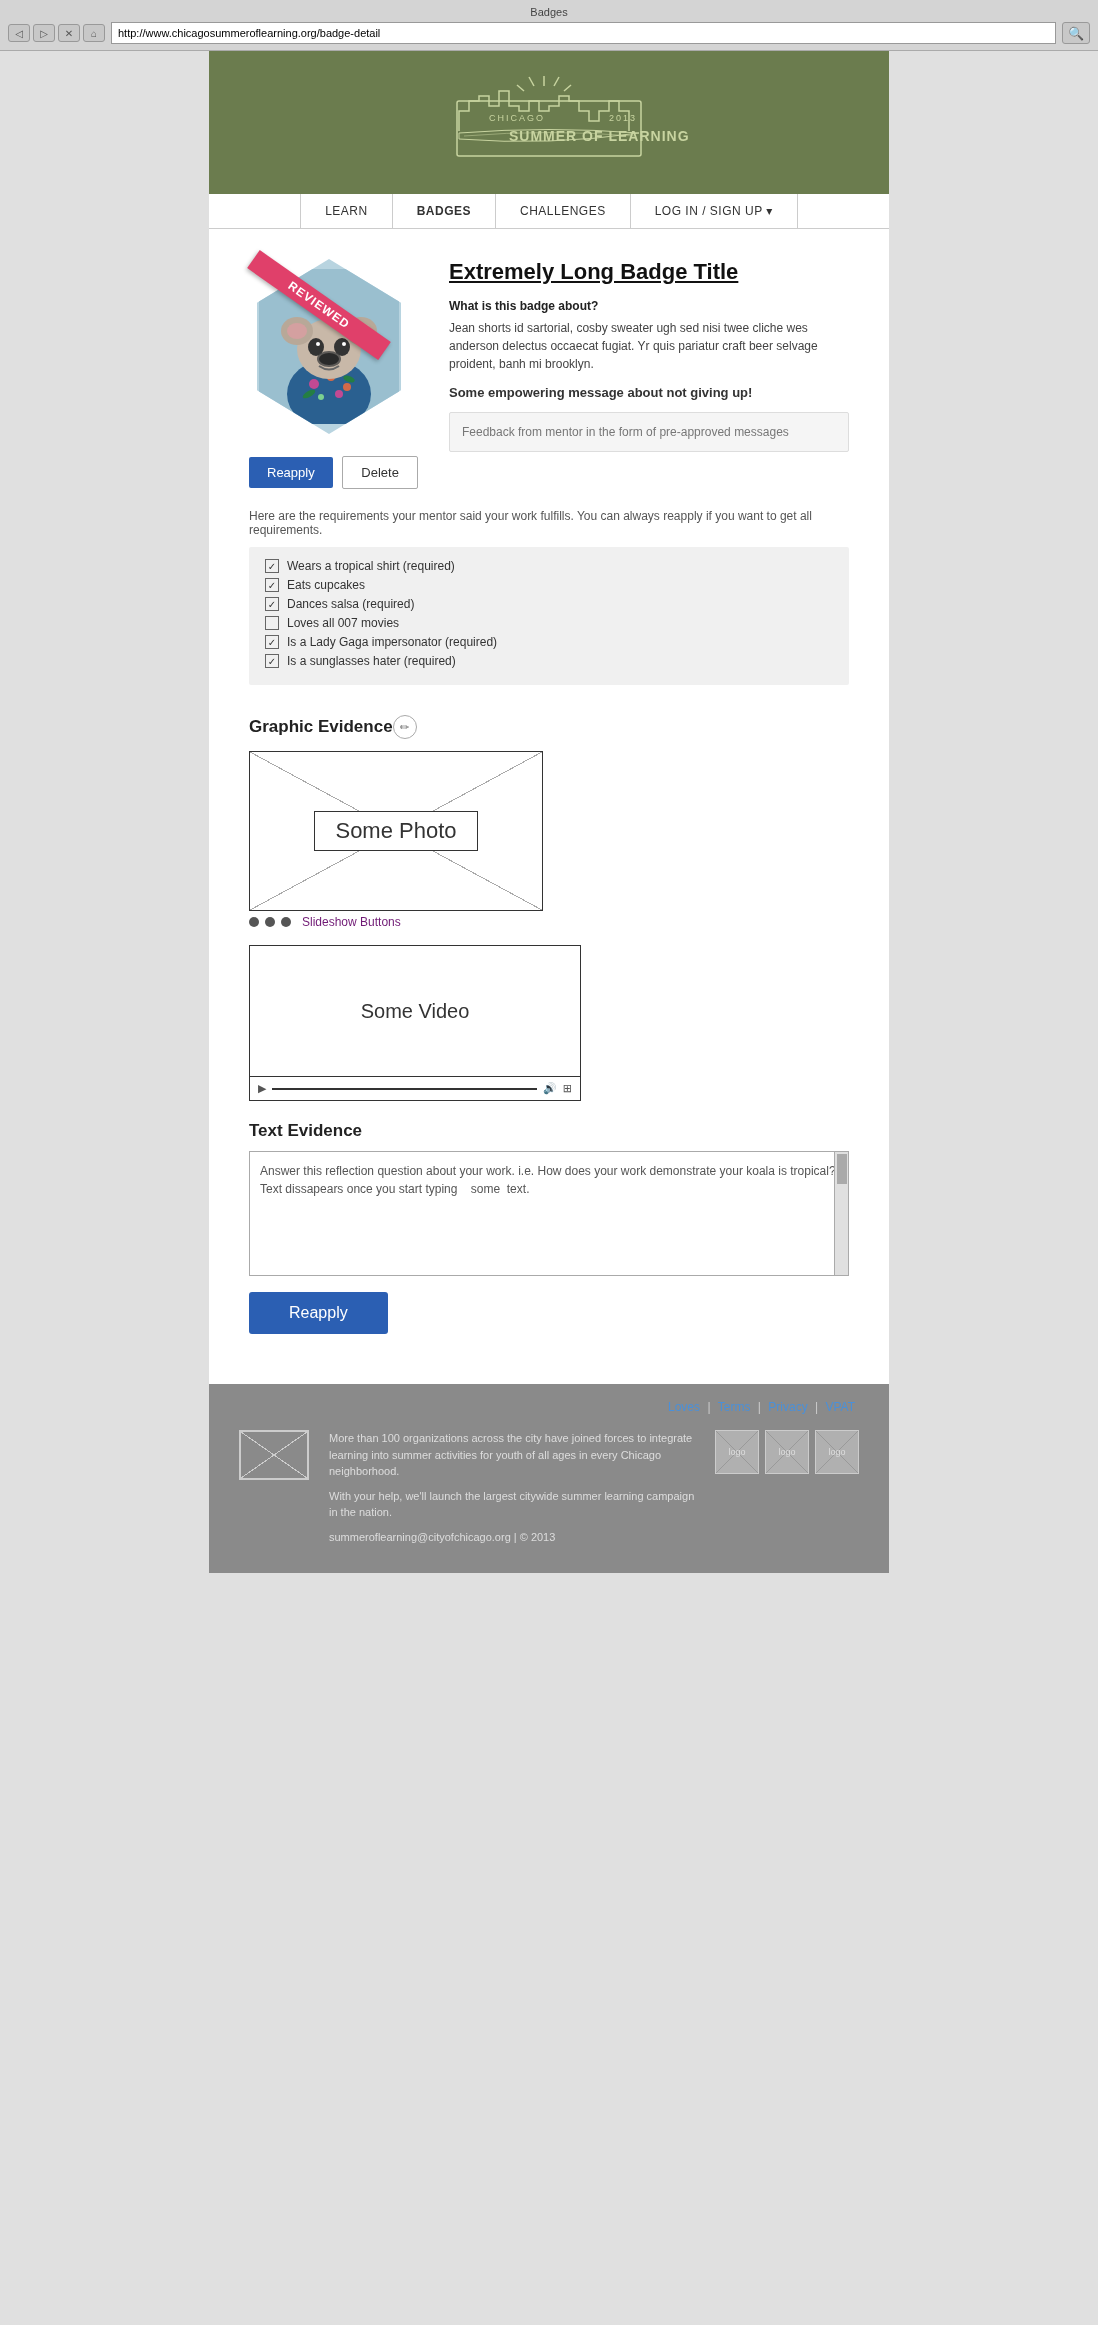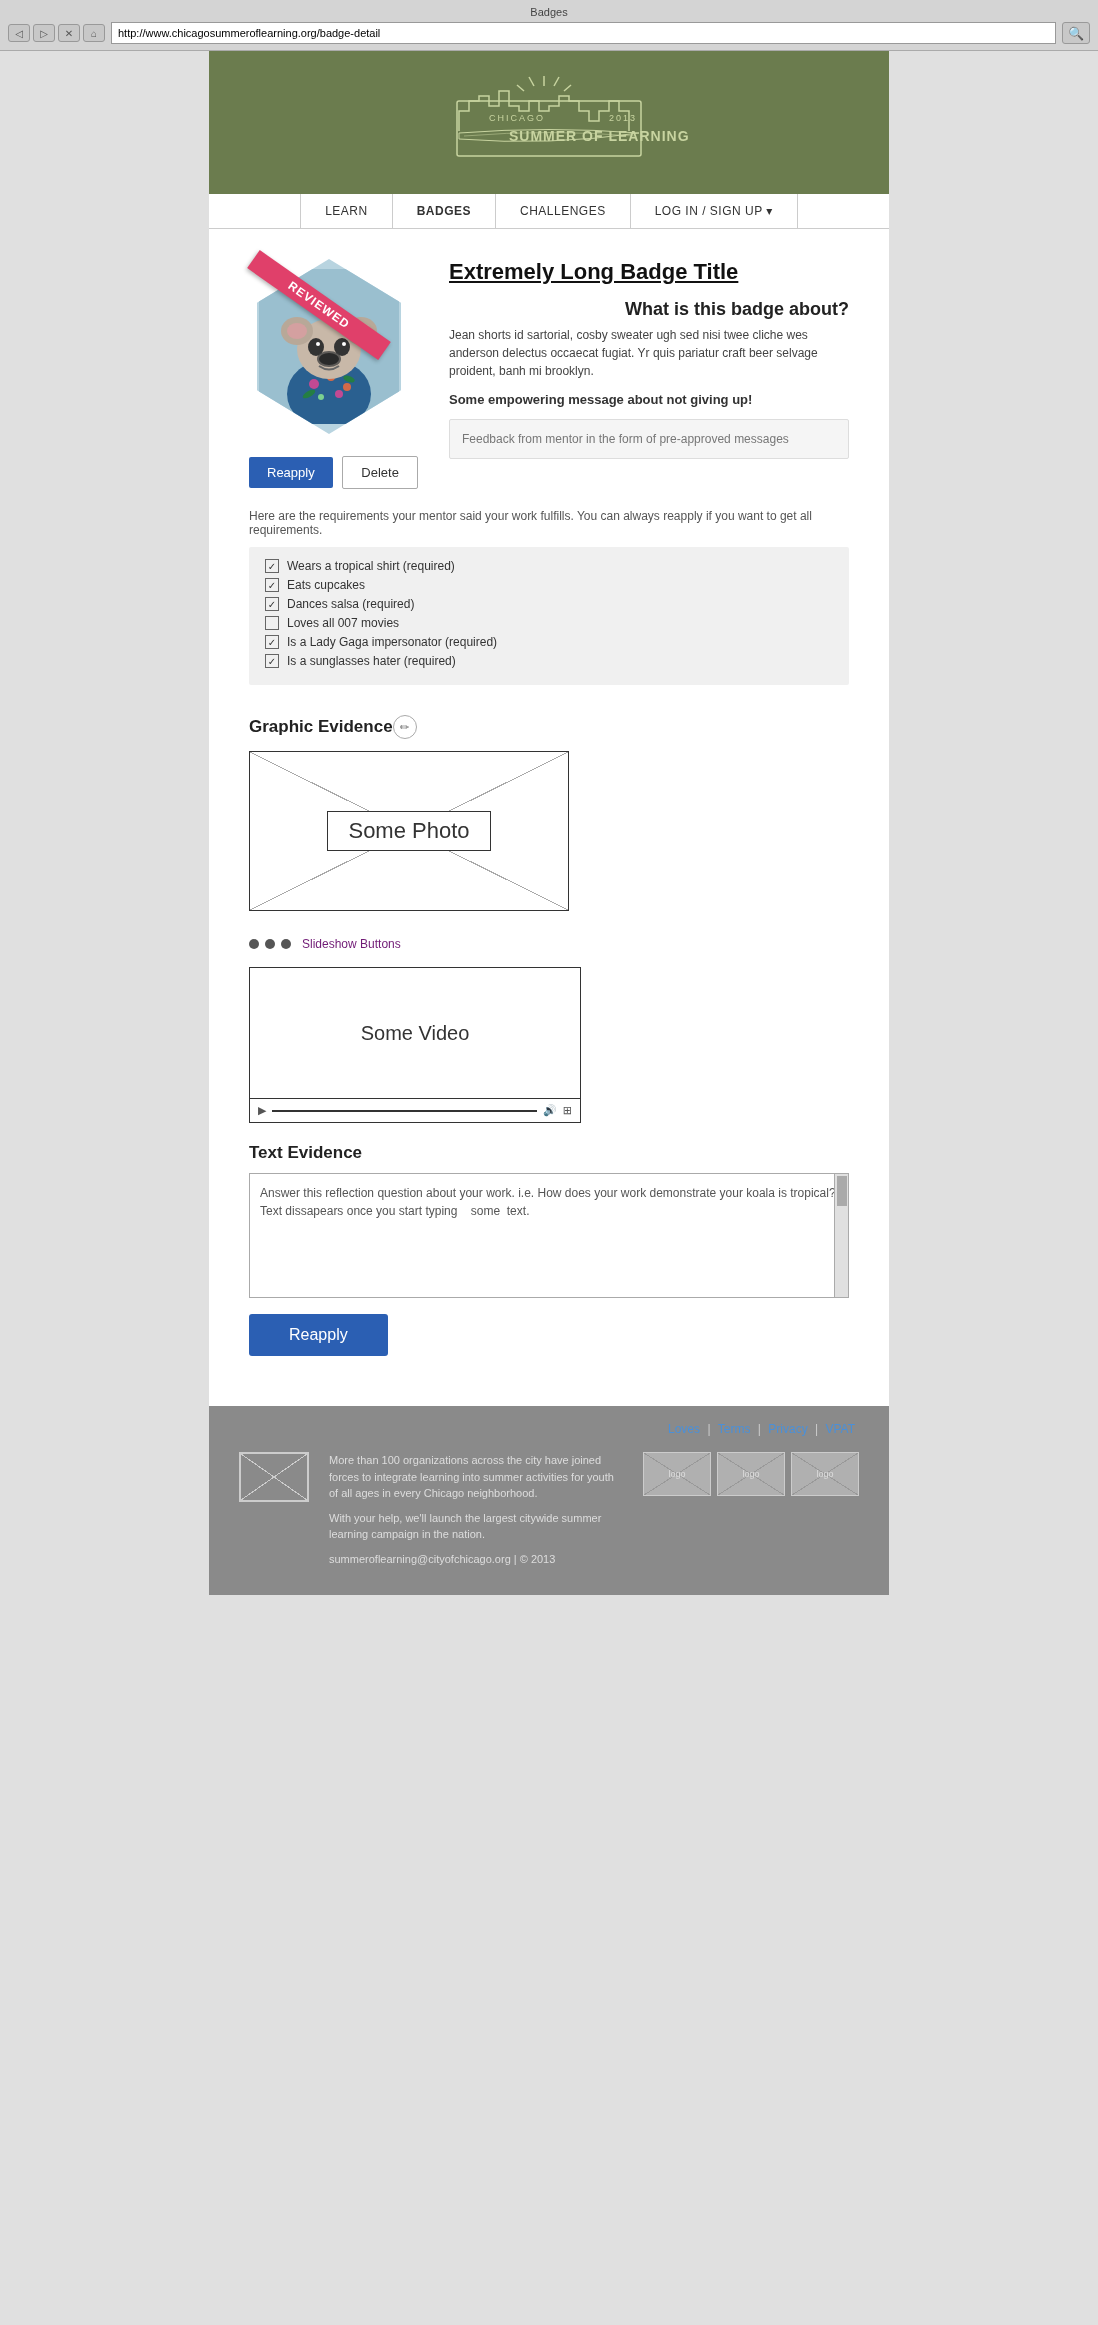--- a/index.html
+++ b/index.html
@@ -170,25 +170,24 @@
 
     .badge-title {
       font-size: 22px;
       font-weight: bold;
       color: #111;
       margin-bottom: 14px;
       text-decoration: underline;
     }
 
     .section-heading {
-      font-size: 18px;
+      font-size: 12px;
       font-weight: bold;
       color: #222;
       margin-bottom: 6px;
-      text-align: right;
     }
 
     .badge-description {
       font-size: 12px;
       color: #444;
       line-height: 1.5;
       margin-bottom: 12px;
     }
 
     .empowering-message {
@@ -270,27 +269,27 @@
       border: 1px solid #aaa;
       border-radius: 50%;
       display: flex; align-items: center; justify-content: center;
       cursor: pointer;
       font-size: 11px;
       color: #555;
     }
 
     .photo-placeholder {
       border: 1px solid #333;
-      width: 320px;
+      width: 294px;
       height: 160px;
       position: relative;
       display: flex;
       align-items: center;
       justify-content: center;
-      margin-bottom: 26px;
+      margin-bottom: 4px;
     }
 
     .photo-placeholder::before {
       content: '';
       position: absolute;
       top: 0; left: 0; right: 0; bottom: 0;
       background: 
         linear-gradient(to bottom right, transparent calc(50% - 0.5px), #aaa calc(50% - 0.5px), #aaa calc(50% + 0.5px), transparent calc(50% + 0.5px)),
         linear-gradient(to bottom left, transparent calc(50% - 0.5px), #aaa calc(50% - 0.5px), #aaa calc(50% + 0.5px), transparent calc(50% + 0.5px));
     }
@@ -466,21 +465,21 @@
       margin-bottom: 8px;
     }
 
     .footer-logos {
       display: flex;
       gap: 6px;
       flex-shrink: 0;
     }
 
     .partner-logo {
-      width: 68px;
+      width: 44px;
       height: 44px;
       border: 1px solid #ccc;
       display: flex;
       align-items: center;
       justify-content: center;
       position: relative;
       background: #b0b0b0;
     }
 
     .partner-logo::before {

